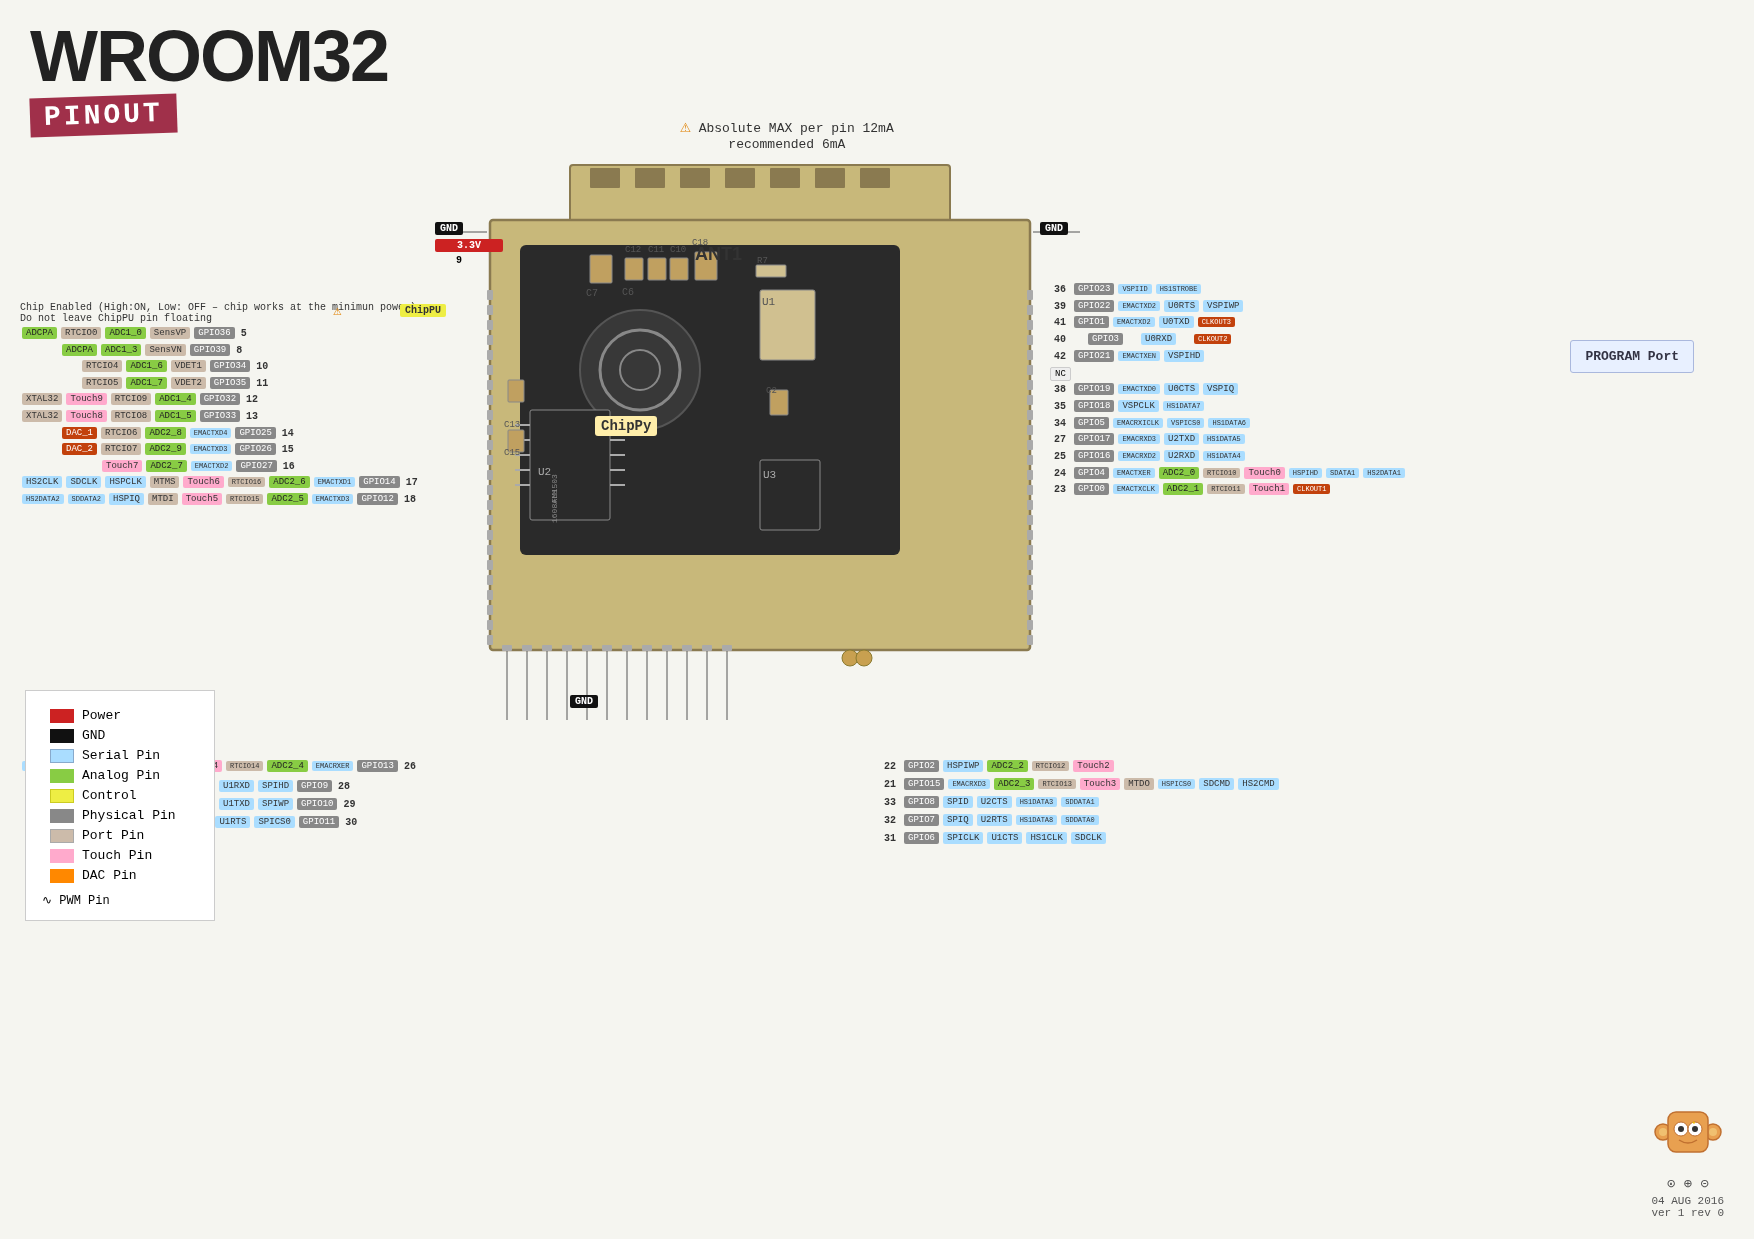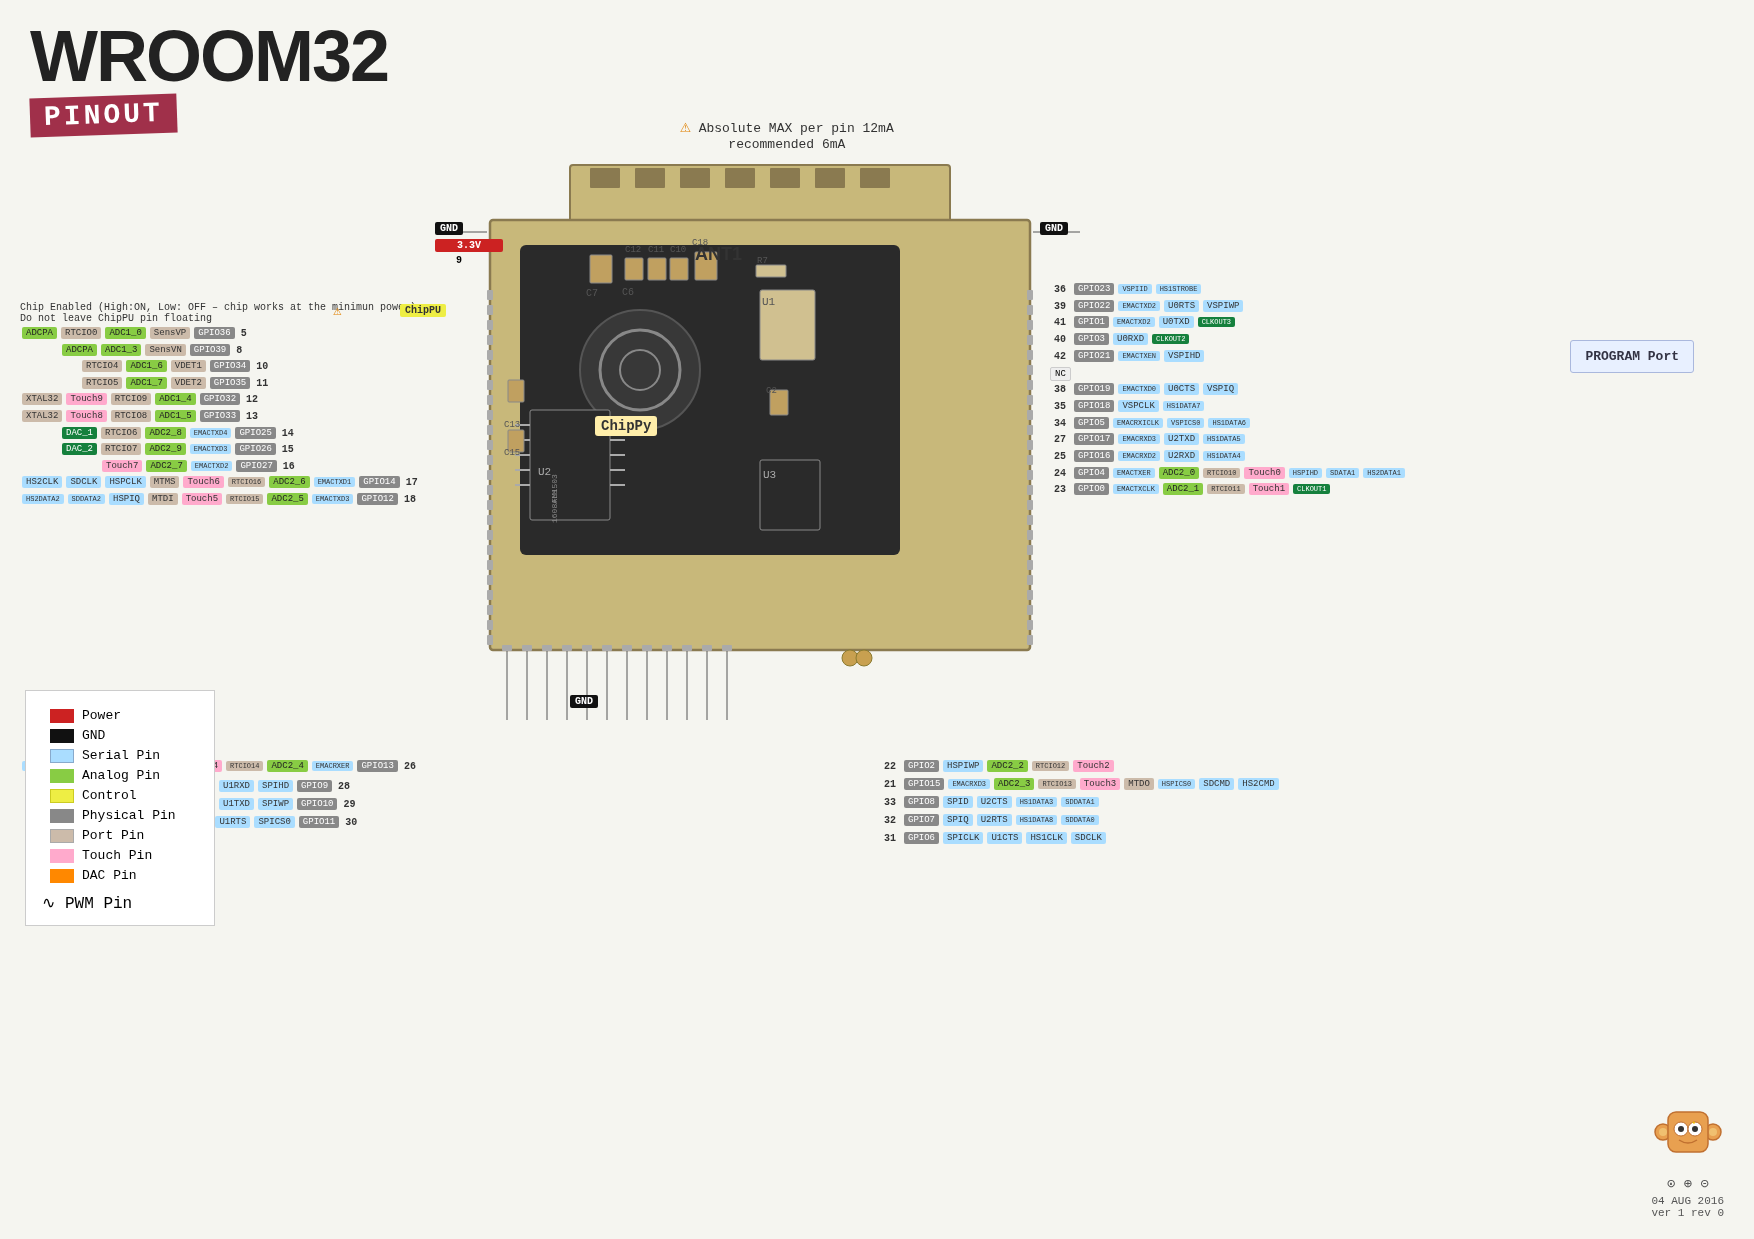--- a/index.html
+++ b/index.html
@@ -78,21 +78,21 @@
       display: inline-block;
       padding: 1px 4px;
       border-radius: 2px;
       margin-left: 2px;
       font-size: 9px;
     }
     .tag-gpio { background: #888; color: white; }
     .tag-serial { background: #aaddff; color: #333; }
     .tag-analog { background: #88cc44; color: #222; }
     .tag-touch { background: #ffaacc; color: #333; }
-    .tag-dac { background: #15803d; color: white; }
+    .tag-dac { background: #c2410c; color: white; }
     .tag-port { background: #ccbbaa; color: #333; }
 
     .pin-num {
       font-weight: bold;
       font-size: 10px;
       margin: 0 4px;
       color: #333;
     }
 
     
@@ -435,21 +435,21 @@
   </div>
 
   <div style="position:absolute; top:316px; left:1050px; display:flex; align-items:center; gap:2px; font-size:8px;">
     <span class="pin-num">41</span>
     <span class="tag tag-gpio">GPIO1</span>
     <span class="tag tag-serial" style="font-size:7px;">EMACTXD2</span>
     <span class="tag tag-serial">U0TXD</span>
     <span class="tag tag-dac" style="font-size:7px;">CLKOUT3</span>
   </div>
 
-  <div style="position:absolute; top:333px; left:1050px; display:flex; align-items:center; gap:2px; font-size:8px;">
+  <div style="position:absolute; top:333px; left:1050px; display:flex; align-items:center; gap:16px; font-size:8px;">
     <span class="pin-num">40</span>
     <span class="tag tag-gpio">GPIO3</span>
     <span class="tag tag-serial">U0RXD</span>
     <span class="tag tag-dac" style="font-size:7px;">CLKOUT2</span>
   </div>
 
   <div style="position:absolute; top:350px; left:1050px; display:flex; align-items:center; gap:2px; font-size:8px;">
     <span class="pin-num">42</span>
     <span class="tag tag-gpio">GPIO21</span>
     <span class="tag tag-serial" style="font-size:7px;">EMACTXEN</span>
@@ -640,21 +640,21 @@
       <span>Port Pin</span>
     </div>
     <div class="legend-item">
       <div class="legend-color" style="background:#ffaacc;"></div>
       <span>Touch Pin</span>
     </div>
     <div class="legend-item">
       <div class="legend-color" style="background:#ff8800;"></div>
       <span>DAC Pin</span>
     </div>
-    <div style="margin-top:10px; font-size:16px;">∿  PWM Pin</div>
+    <div style="margin-top:10px; font-size:12px;">∿  PWM Pin</div>
   </div>
 
   <div class="watermark">
     
     <svg width="70" height="70">
 
       <circle cx="10" cy="30" r="8" fill="#e8a050" stroke="#c07030" stroke-width="1.5"></circle>
       <circle cx="60" cy="30" r="8" fill="#e8a050" stroke="#c07030" stroke-width="1.5"></circle>
 
       <rect x="15" y="10" width="40" height="40" rx="8" fill="#e8a050" stroke="#c07030" stroke-width="1.5"></rect>

